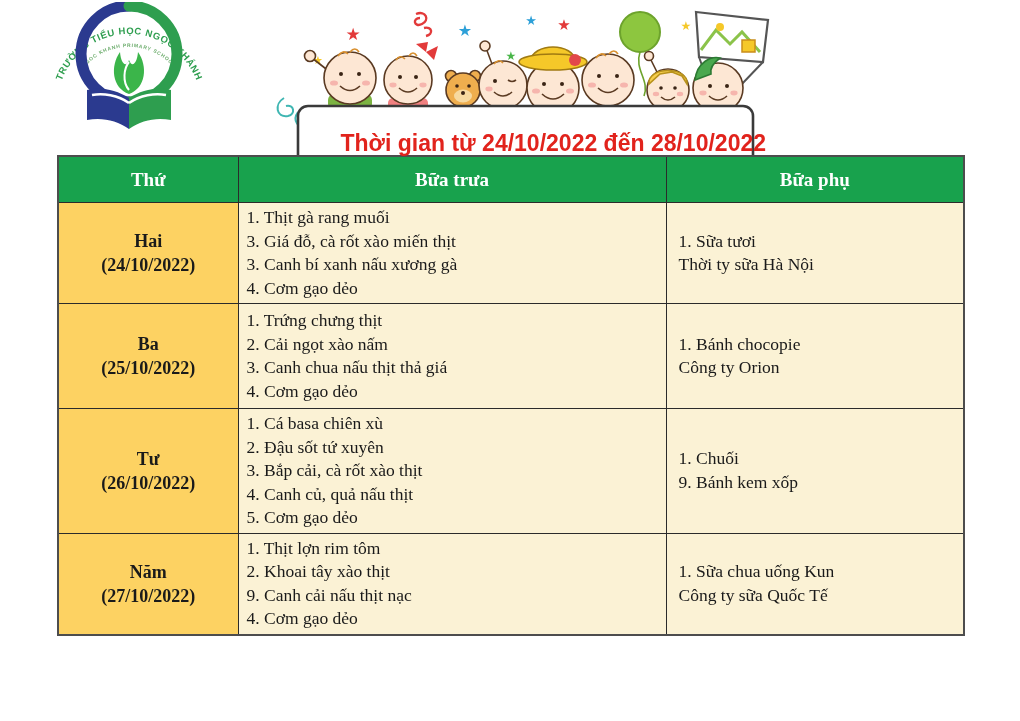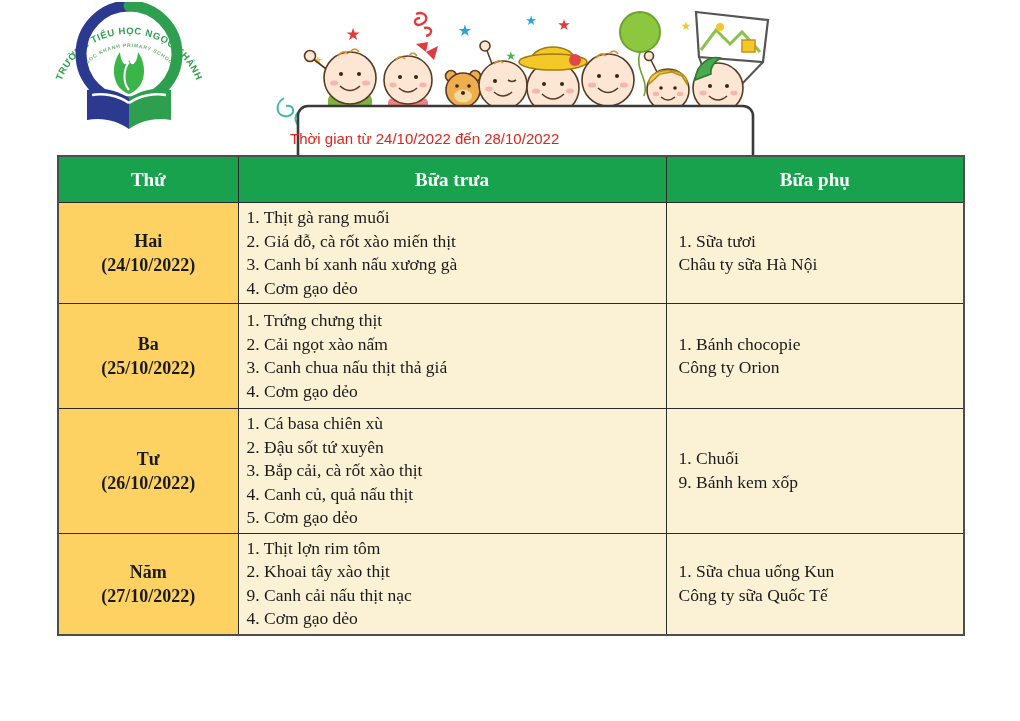--- a/index.html
+++ b/index.html
@@ -18,22 +18,22 @@
   .logo{position:absolute;left:32px;top:2px;width:190px;height:152px;z-index:1;}
   
   .scene{position:absolute;left:268px;top:0px;width:505px;height:172px;z-index:1;}
   
   .banner-title{
     position:absolute;left:300px;top:101px;width:456px;text-align:center;z-index:3;
     font-family:"Liberation Sans",sans-serif;font-weight:bold;font-size:23px;
     color:var(--red);letter-spacing:0px;white-space:nowrap;
   }
   .banner-subtitle{
-    position:absolute;left:290px;top:130px;width:476px;text-align:left;z-index:3;
-    font-family:"Liberation Sans",sans-serif;font-weight:normal;font-size:15px;
+    position:absolute;left:290px;top:130px;width:476px;text-align:right;z-index:3;
+    font-family:"Liberation Sans",sans-serif;font-weight:bold;font-size:23px;
     color:var(--red);white-space:nowrap;
   }
   
   table.menu{
     position:absolute;left:57px;top:155px;width:906px;z-index:2;
     border-collapse:collapse;table-layout:fixed;
     border:2px solid #4d4d4d;background:#14b8a6;
   }
   table.menu th, table.menu td{border:1px solid var(--border);}
   table.menu th{
@@ -213,27 +213,27 @@
       </tr>
     </thead>
     <tbody>
         <tr style="height: 97px;">
           <td class="day">
             <div>Hai</div>
             <div>(24/10/2022)</div>
           </td>
           <td class="meal">
             <div>1. Thịt gà rang muối</div>
-            <div>2. Giá đỗ, cà rốt xào miến thịt</div>
+            <div>3. Giá đỗ, cà rốt xào miến thịt</div>
             <div>3. Canh bí xanh nấu xương gà</div>
             <div>4. Cơm gạo dẻo</div>
           </td>
           <td class="meal snack">
             <div>1. Sữa tươi</div>
-            <div>Châu ty sữa Hà Nội</div>
+            <div>Thời ty sữa Hà Nội</div>
           </td>
         </tr>
         <tr style="height: 105px;">
           <td class="day">
             <div>Ba</div>
             <div>(25/10/2022)</div>
           </td>
           <td class="meal">
             <div>1. Trứng chưng thịt</div>
             <div>2. Cải ngọt xào nấm</div>

